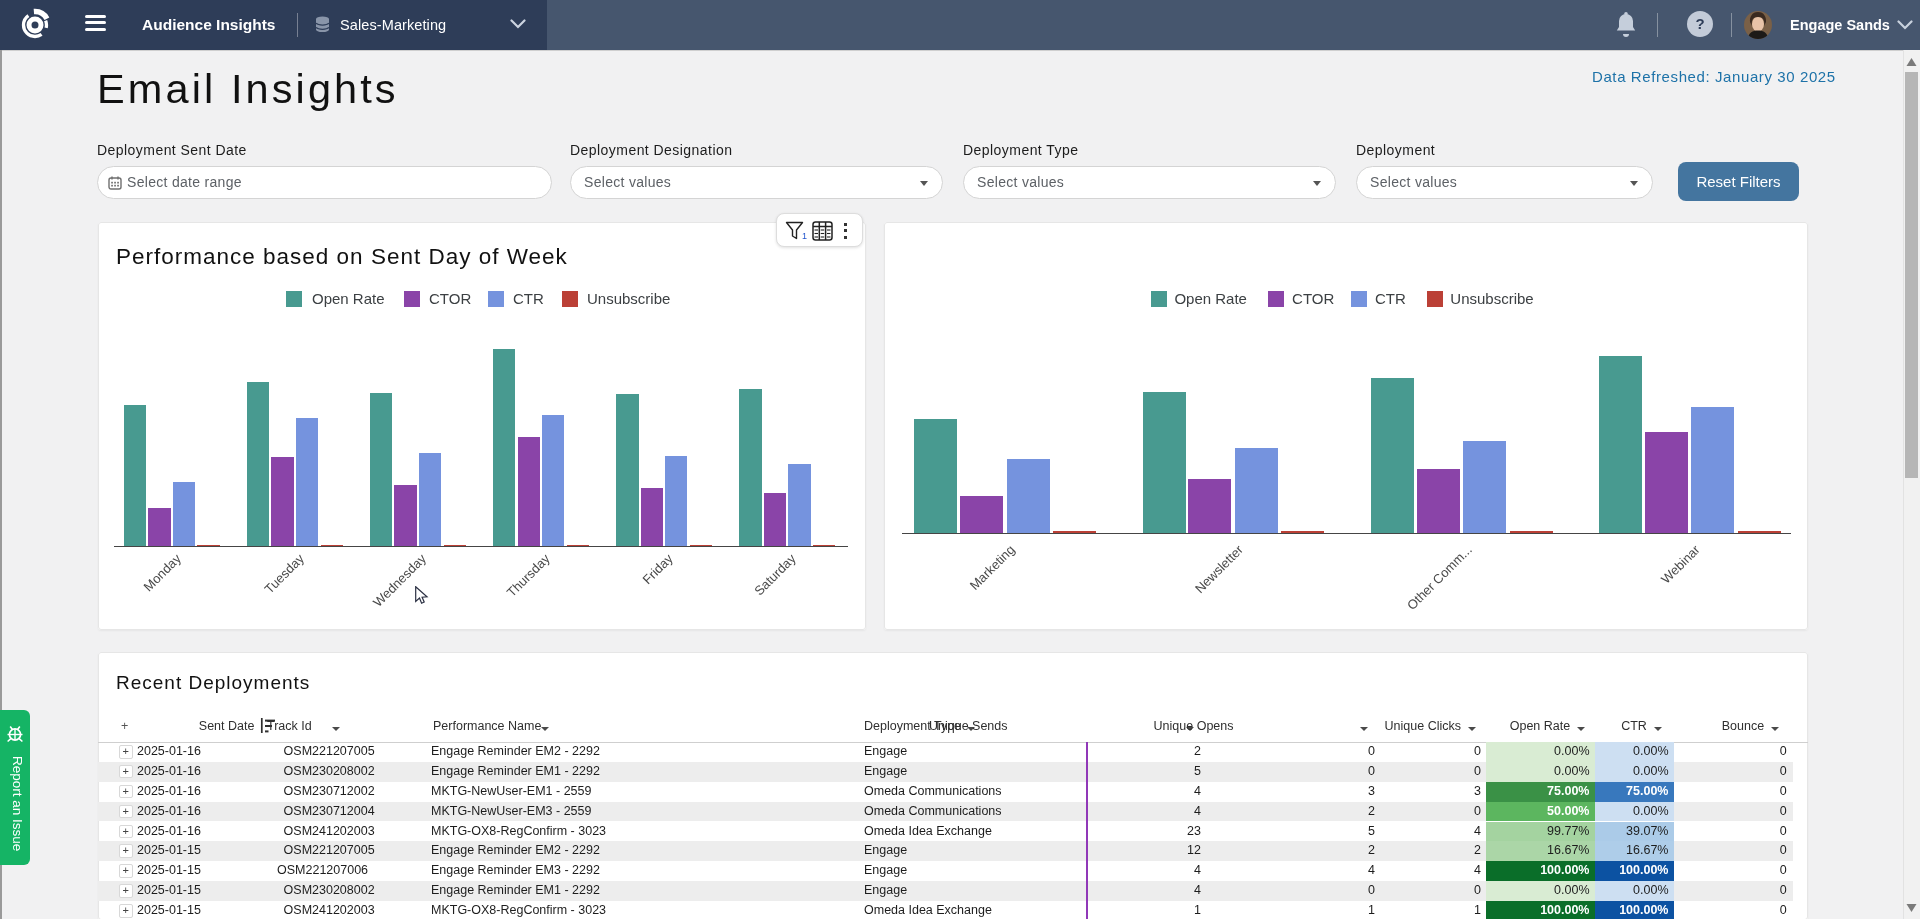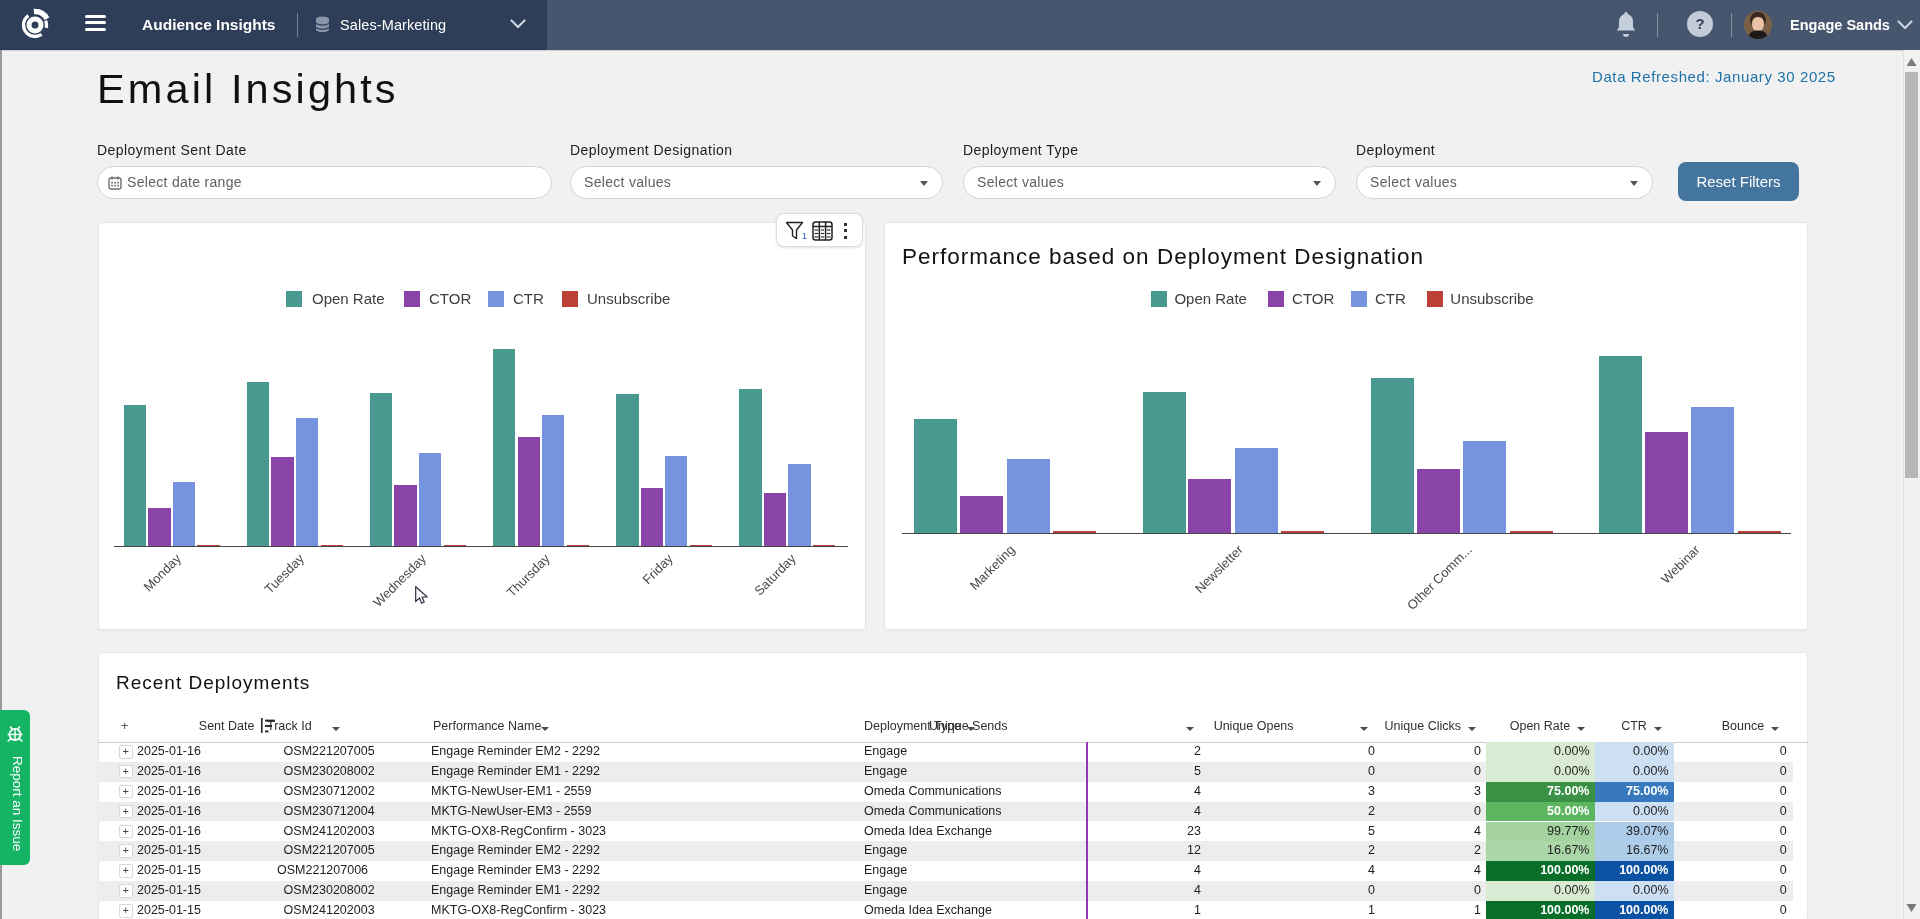--- a/index.html
+++ b/index.html
@@ -128,20 +128,21 @@
         <rect x="9.2" y="8.8" width="1.7" height="1.7"></rect>
       </g>
     </svg>
   Select date range</div>
 <div class="finput" style="left:570px;width:373px;padding-left:13px;">Select values<div class="caret" style="right:14px;top:14px"></div></div>
 <div class="finput" style="left:963px;width:373px;padding-left:13px;">Select values<div class="caret" style="right:14px;top:14px"></div></div>
 <div class="finput" style="left:1356px;width:297px;padding-left:13px;">Select values<div class="caret" style="right:14px;top:14px"></div></div>
 <div id="resetbtn">Reset Filters</div>
 
 <div id="card1" class="card">
+<div class="ctitle">Performance based on Sent Day of Week</div>
 <div class="lsq" style="left:188px;background:#489a90"></div>
     <div class="ltx" style="left:214px">Open Rate</div>
 <div class="lsq" style="left:306px;background:#8a44a8"></div>
     <div class="ltx" style="left:331px">CTOR</div>
 <div class="lsq" style="left:390px;background:#7593de"></div>
     <div class="ltx" style="left:415px">CTR</div>
 <div class="lsq" style="left:464px;background:#bb4036"></div>
     <div class="ltx" style="left:489px">Unsubscribe</div>
 <div class="axis" style="left:16px;top:324.3px;width:734px"></div>
 <div class="bar" style="left:25.6px;top:182.5px;width:22.5px;height:141.8px;background:#489a90"></div>
@@ -170,21 +171,20 @@
 <div class="bar" style="left:714.9px;top:322.5px;width:22.5px;height:1.8px;background:#bb4036"></div>
 <div class="xlab" style="right:693.2px;top:329px">Monday</div>
 <div class="xlab" style="right:570.1px;top:329px">Tuesday</div>
 <div class="xlab" style="right:447.1px;top:329px">Wednesday</div>
 <div class="xlab" style="right:324.0px;top:329px">Thursday</div>
 <div class="xlab" style="right:200.9px;top:329px">Friday</div>
 <div class="xlab" style="right:77.8px;top:329px">Saturday</div>
 </div>
 
 <div id="card2" class="card">
-<div class="ctitle">Performance based on Deployment Designation</div>
 <div class="lsq" style="left:266.7px;background:#489a90"></div>
     <div class="ltx" style="left:290.4px">Open Rate</div>
 <div class="lsq" style="left:383.9px;background:#8a44a8"></div>
     <div class="ltx" style="left:408.1px">CTOR</div>
 <div class="lsq" style="left:467.4px;background:#7593de"></div>
     <div class="ltx" style="left:491px">CTR</div>
 <div class="lsq" style="left:542.6px;background:#bb4036"></div>
     <div class="ltx" style="left:566.3px">Unsubscribe</div>
 <div class="axis" style="left:18px;top:311.1px;width:889px"></div>
 <div class="bar" style="left:30.4px;top:196.8px;width:43px;height:114.3px;background:#489a90"></div>
@@ -366,21 +366,21 @@
 <line x1="5" y1="15.4" x2="8.5" y2="15.4" stroke="#2f2f2f" stroke-width="2"></line>
 </svg>
 <div class="th" style="left:267px">Track Id</div>
 <div class="hcaret" style="left:332.0px"></div>
 <div class="th" style="left:433.0px">Performance Name</div>
 <div class="hcaret" style="left:541.0px"></div>
 <div class="th" style="left:864.0px">Deployment Type</div>
 <div class="hcaret" style="left:967.0px"></div>
 <div class="th" style="left:929px;width:200px;text-align:left">Unique Sends</div>
 <div class="hcaret" style="left:1186.0px"></div>
-<div class="th" style="left:1153.6px;width:200px;text-align:center">Unique Opens</div>
+<div class="th" style="left:1153.6px;width:200px;text-align:left">Unique Opens</div>
 <div class="hcaret" style="left:1360.0px"></div>
 <div class="th" style="left:1261.0px;width:200px;text-align:right">Unique Clicks</div>
 <div class="hcaret" style="left:1468.0px"></div>
 <div class="th" style="left:1370.2px;width:200px;text-align:right">Open Rate</div>
 <div class="hcaret" style="left:1577.0px"></div>
 <div class="th" style="left:1446.9px;width:200px;text-align:right">CTR</div>
 <div class="hcaret" style="left:1654.0px"></div>
 <div class="th" style="left:1564.2px;width:200px;text-align:right">Bounce</div>
 <div class="hcaret" style="left:1771.0px"></div>
 <div id="purpline"></div>

